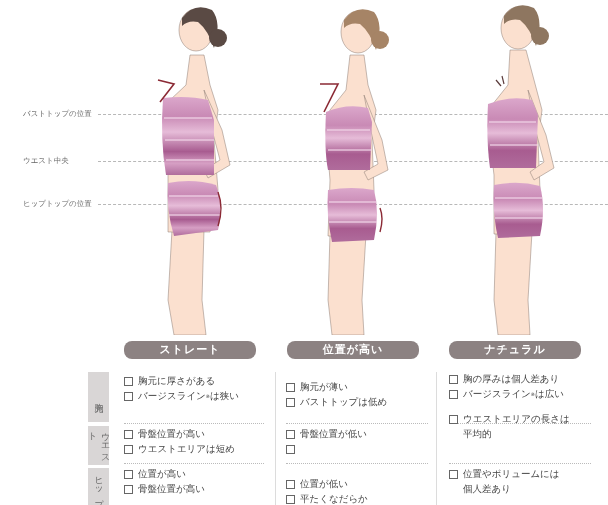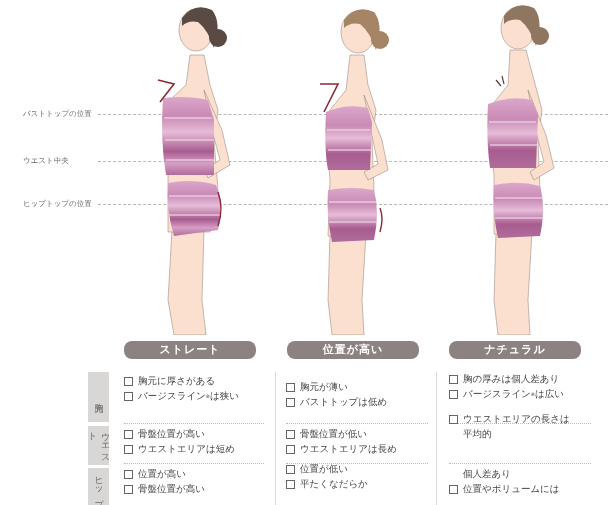--- a/index.html
+++ b/index.html
@@ -204,25 +204,24 @@
         </div>
     </div>
     <div class="dotted" style="top:51px"></div>
     <div class="group" style="top:55px">
       <div class="item">
           <span class="checkbox"></span>
           <span>骨盤位置が低い</span>
         </div>
       <div class="item">
           <span class="checkbox"></span>
-          <span>ウエストエリアは長め</span>
         </div>
     </div>
     <div class="dotted" style="top:91px"></div>
-    <div class="group" style="top:90px">
+    <div class="group" style="top:105px">
       <div class="item">
           <span class="checkbox"></span>
           <span>位置が低い</span>
         </div>
       <div class="item">
           <span class="checkbox"></span>
           <span>平たくなだらか</span>
         </div>
     </div>
   </div>
@@ -246,22 +245,22 @@
       <div class="item">
           <span class="checkbox"></span>
           <span>ウエストエリアの長さは</span>
         </div>
       <div class="item cont">
           <span>平均的</span>
         </div>
     </div>
     <div class="dotted" style="top:91px"></div>
     <div class="group" style="top:95px">
+      <div class="item">
+          <span class="checkbox"></span>
+          <span>位置やボリュームには</span>
+        </div>
       <div class="item cont">
           <span>個人差あり</span>
         </div>
-      <div class="item">
-          <span class="checkbox"></span>
-          <span>位置やボリュームには</span>
-        </div>
     </div>
   </div>
 </div>
 
 </body></html>

